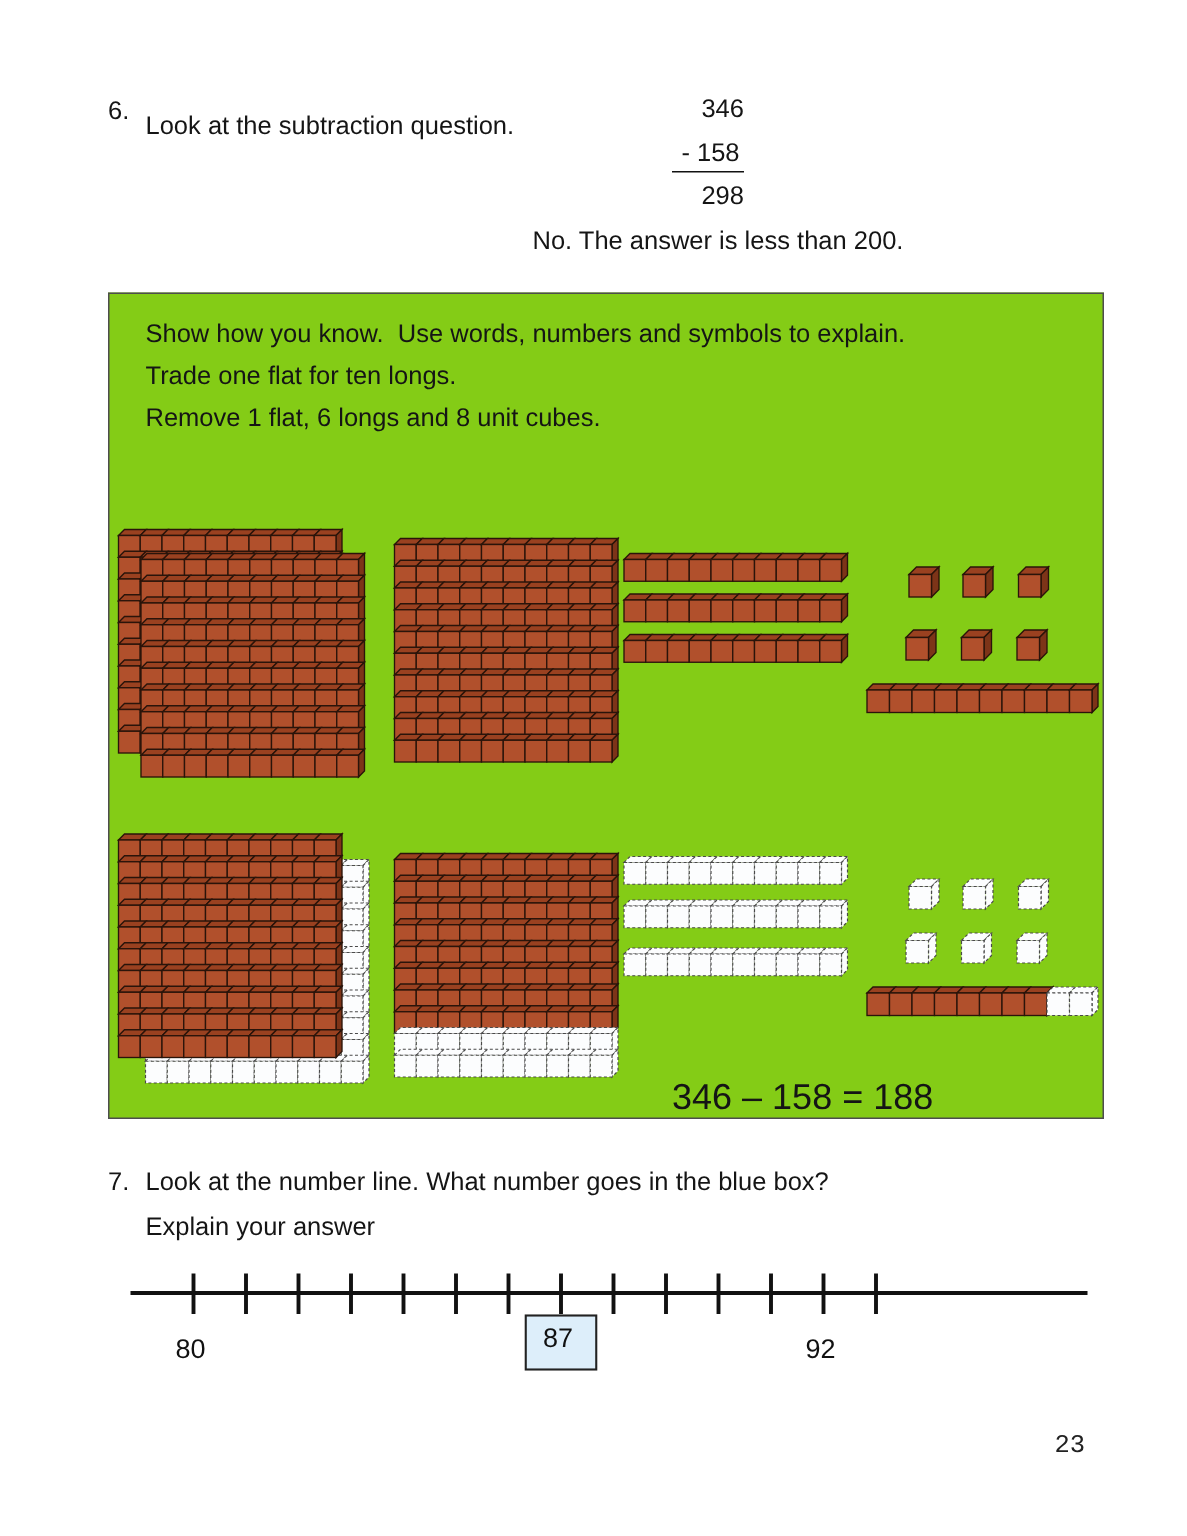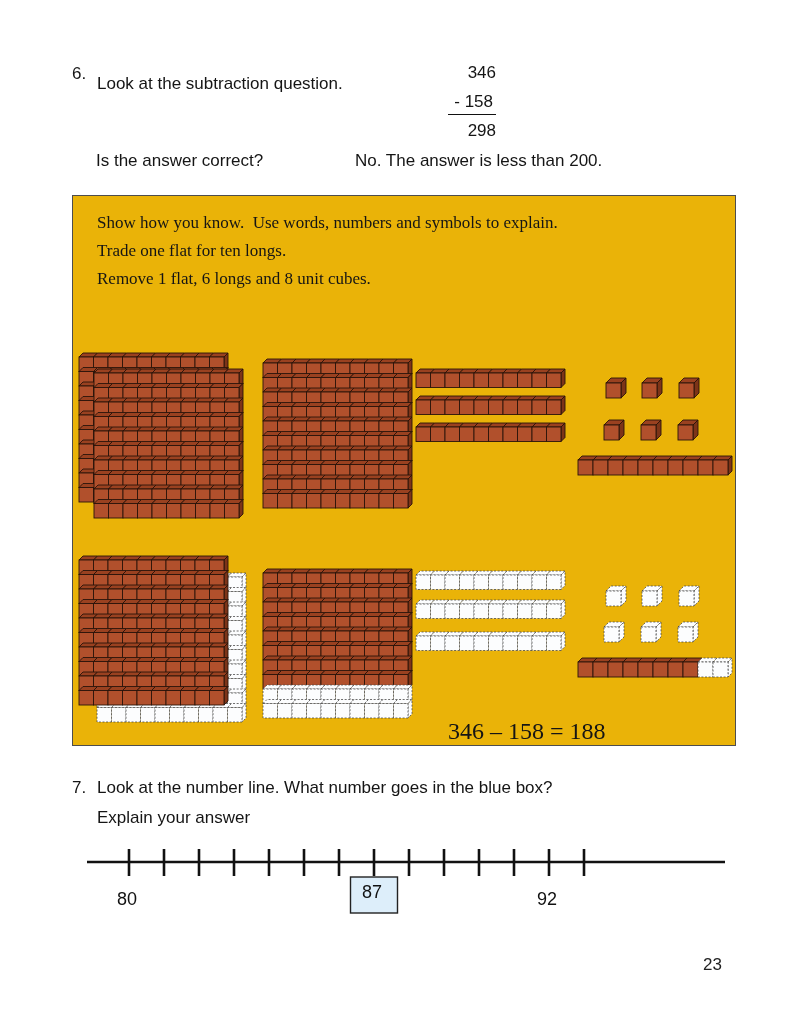--- a/index.html
+++ b/index.html
@@ -6,43 +6,42 @@
   .page{
     position:relative;width:791px;height:1024px;background:#ffffff;
     font-family:"Liberation Sans",sans-serif;color:#151515;overflow:hidden;
   }
   .abs{position:absolute;}
   .t17{font-size:17px;line-height:20px;}
   .sub-col{width:58px;text-align:right;font-size:17px;}
   .sub-col .row{height:29px;}
   .sub-col .uline{display:inline-block;border-bottom:1.7px solid #111;padding:0 3px 2px 6px;text-align:right;}
   .panel{
-    background:#eab308;border:1.4px solid #4d4d4d;box-sizing:border-box;font-family:Liberation Serif, serif;
+    background:#84cc16;border:1.4px solid #4d4d4d;box-sizing:border-box;
   }
   .panel-text{position:absolute;left:24px;top:13px;}
   .panel-text div{white-space:pre;font-size:17px;line-height:28px;}
   .equation{position:absolute;font-size:24px;}
-  .pagenum{font-family:Liberation Sans, sans-serif;font-size:17px;color:#222;}
+  .pagenum{font-family:Liberation Mono, monospace;font-size:17px;color:#222;}
   svg{display:block;}
 </style>
 </head>
 <body>
 
 <div class="page">
 
   <div class="abs t17" style="left:72px;top:64px;">6.</div>
   <div class="abs t17" style="left:97px;top:64px;margin-top:10px;">Look at the subtraction question.</div>
 
   <div class="abs sub-col" style="left:438px;top:63px;">
     <div class="row">346</div>
     <div class="row"><span class="uline">- 158</span></div>
     <div class="row">298</div>
   </div>
 
-  <div class="abs t17" style="left:96px;top:151px;">Is the answer correct?</div>
   <div class="abs t17" style="left:355px;top:151px;">No. The answer is less than 200.</div>
 
   <div class="abs panel" style="left:72px;top:195px;width:664px;height:551px;">
     <div class="panel-text">
       <div>Show how you know.  Use words, numbers and symbols to explain.</div>
       <div>Trade one flat for ten longs.</div>
       <div>Remove 1 flat, 6 longs and 8 unit cubes.</div>
     </div>
     <svg id="blocks-svg" class="abs" style="left:0;top:0;" width="664" height="551" viewBox="0 0 664 551">
         <polygon points="6 161 10 157 24.5 157 20.5 161" fill="#9a4120" stroke="#2a140a" stroke-width="0.9"></polygon>

